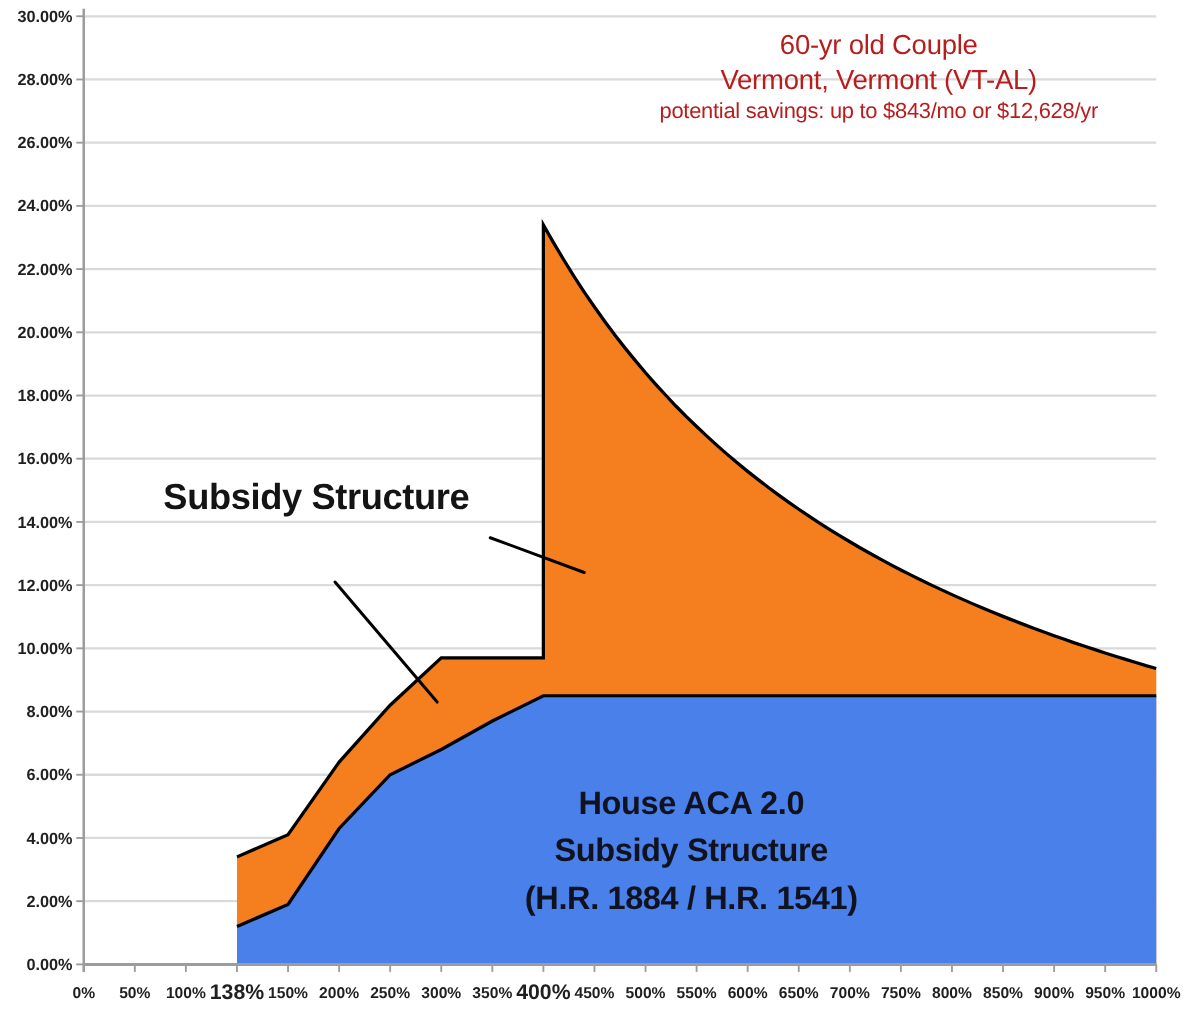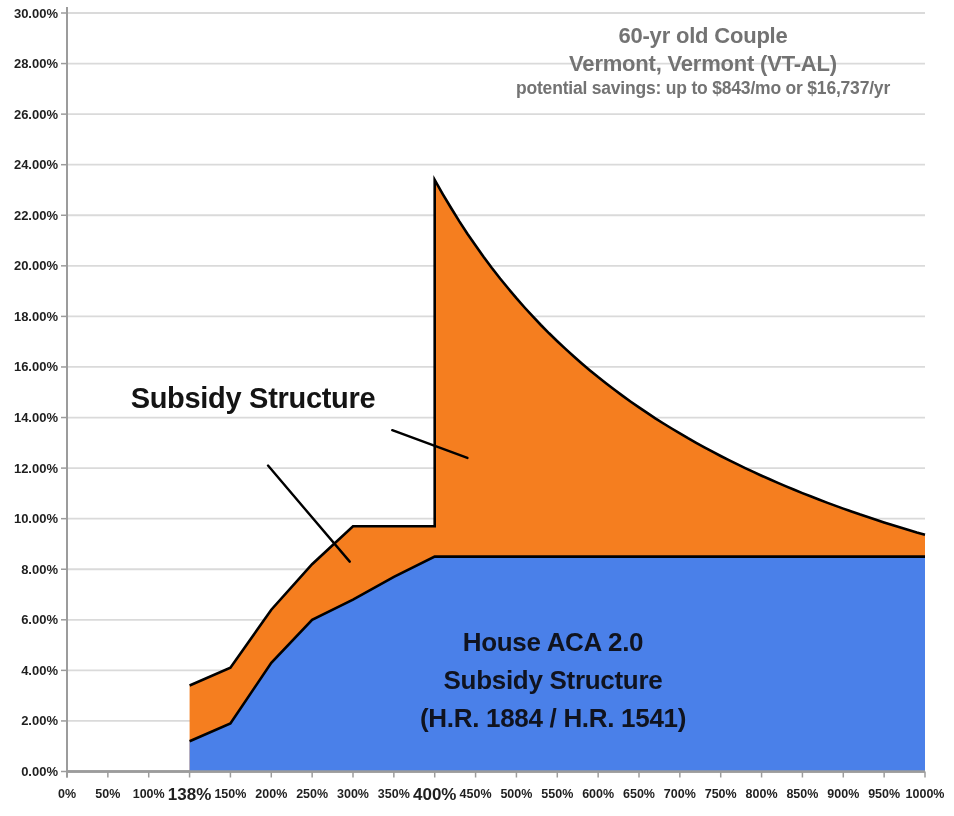--- a/index.html
+++ b/index.html
@@ -2,21 +2,21 @@
 <html><head>
 <meta charset="utf-8">
 <style>
   html,body{margin:0;padding:0;background:#ffffff;}
   .canvas{
     position:relative;width:954px;height:816px;background:#ffffff;overflow:hidden;
     font-family:"Liberation Sans",sans-serif;
   }
   .canvas svg{position:absolute;left:0;top:0;}
   .overlay{position:absolute;text-align:center;transform:translateX(-50%);white-space:nowrap;}
-  .title-block{left:703px;top:22px;color:#737373;font-weight:700;}
+  .title-block{left:703px;top:22px;color:#b91c1c;font-weight:400;}
   .t-lg{font-size:22px;line-height:28px;letter-spacing:-0.2px;}
   .t-sm{font-size:17.5px;line-height:21px;letter-spacing:-0.2px;}
   .aca-label{left:253px;top:380px;color:#141414;font-weight:700;font-size:29px;line-height:36px;letter-spacing:-0.3px;}
   .house-label{left:553px;top:623px;color:#10131f;font-weight:700;font-size:26px;line-height:38px;letter-spacing:-0.3px;}
 </style>
 </head>
 <body>
 
 <div class="canvas">
 
@@ -133,21 +133,21 @@
       </g>
       <g>
         <line x1="392.22285714285715" y1="430.17499999999995" x2="467.4" y2="457.9866666666666" stroke="#000000" stroke-width="2.4" stroke-linecap="round"></line>
         <line x1="268.01714285714286" y1="465.57166666666666" x2="349.7314285714285" y2="561.6483333333333" stroke="#000000" stroke-width="2.4" stroke-linecap="round"></line>
       </g>
     </svg>
 
   <div class="overlay title-block">
     <div class="t-lg">60-yr old Couple</div>
     <div class="t-lg">Vermont, Vermont (VT-AL)</div>
-    <div class="t-sm">potential savings: up to $843/mo or $16,737/yr</div>
+    <div class="t-sm">potential savings: up to $843/mo or $12,628/yr</div>
   </div>
 
   <div class="overlay aca-label">
     <div>Subsidy Structure</div>
   </div>
 
   <div class="overlay house-label">
     <div>House ACA 2.0</div>
     <div>Subsidy Structure</div>
     <div>(H.R. 1884 / H.R. 1541)</div>

